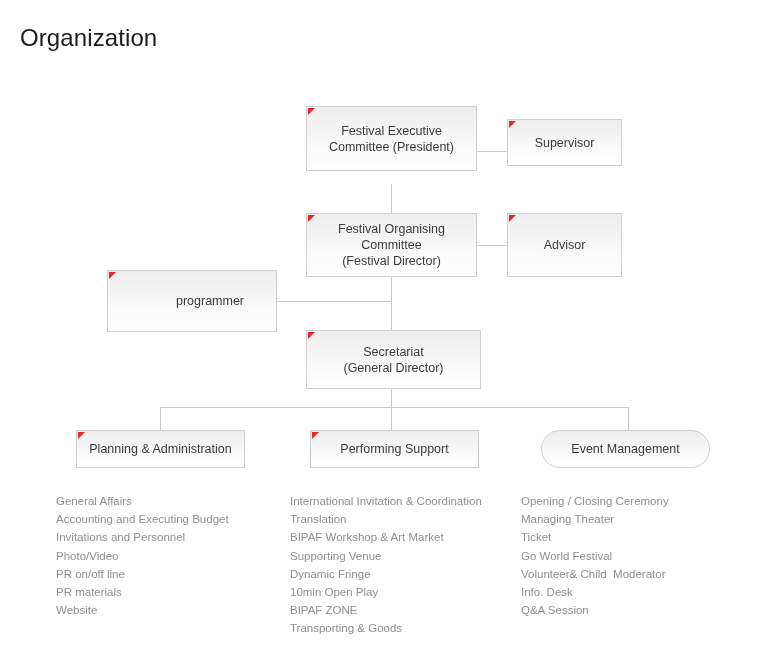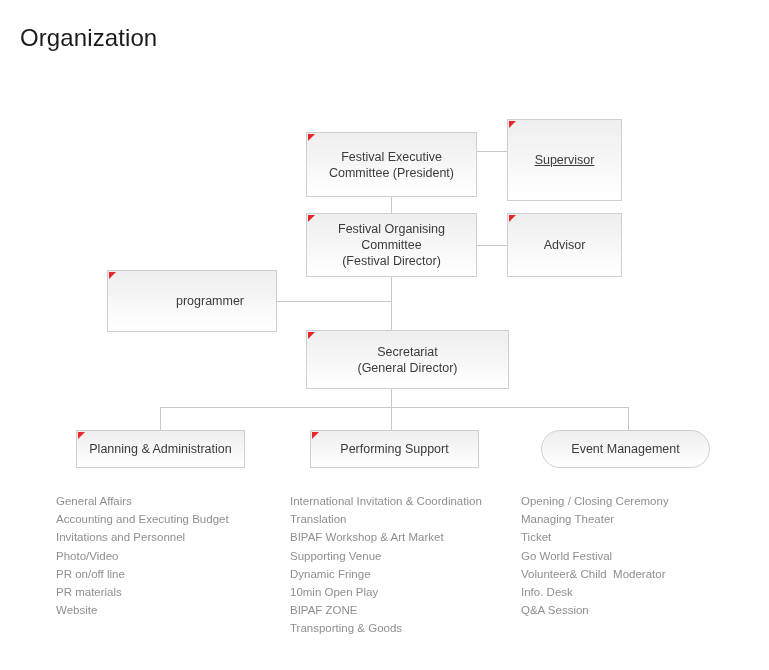--- a/index.html
+++ b/index.html
@@ -104,27 +104,27 @@
 
   <div class="line h" style="left:277px; top:301px; width:115px;"></div>
 
   <div class="line v" style="left:391px; top:389px; height:41px;"></div>
 
   <div class="line h" style="left:160px; top:407px; width:469px;"></div>
 
   <div class="line v" style="left:160px; top:407px; height:23px;"></div>
   <div class="line v" style="left:628px; top:407px; height:23px;"></div>
 
-  <div class="node" style="left:306px; top:132px; width:171px; height:65px;">
+  <div class="node" style="left:306px; top:106px; width:171px; height:65px;">
     <span class="corner-flag"></span>
     <span class="node-label">Festival Executive
 Committee (President)</span>
   </div>
 
-  <div class="node" style="left:507px; top:119px; width:115px; height:82px;text-decoration:underline;">
+  <div class="node" style="left:507px; top:119px; width:115px; height:47px;">
     <span class="corner-flag"></span>
     <span class="node-label">Supervisor</span>
   </div>
 
   <div class="node" style="left:306px; top:213px; width:171px; height:64px;align-items:center;">
     <span class="corner-flag"></span>
     <span class="node-label">Festival Organising
 Committee
 (Festival Director)</span>
   </div>
@@ -132,21 +132,21 @@
   <div class="node" style="left:507px; top:213px; width:115px; height:64px;">
     <span class="corner-flag"></span>
     <span class="node-label">Advisor</span>
   </div>
 
   <div class="node" style="left:107px; top:270px; width:170px; height:62px;padding-left:36px;">
     <span class="corner-flag"></span>
     <span class="node-label">programmer</span>
   </div>
 
-  <div class="node" style="left:306px; top:330px; width:203px; height:59px;">
+  <div class="node" style="left:306px; top:330px; width:175px; height:59px;">
     <span class="corner-flag"></span>
     <span class="node-label">Secretariat
 (General Director)</span>
   </div>
 
   <div class="node" style="left:76px; top:430px; width:169px; height:38px;">
     <span class="corner-flag"></span>
     <span class="node-label">Planning &amp; Administration</span>
   </div>
 

